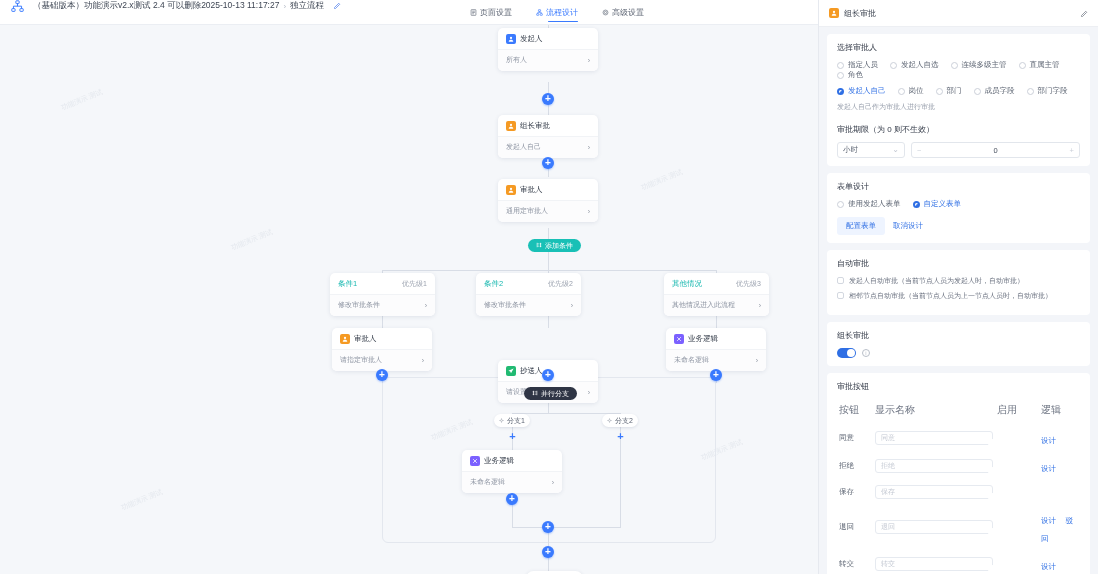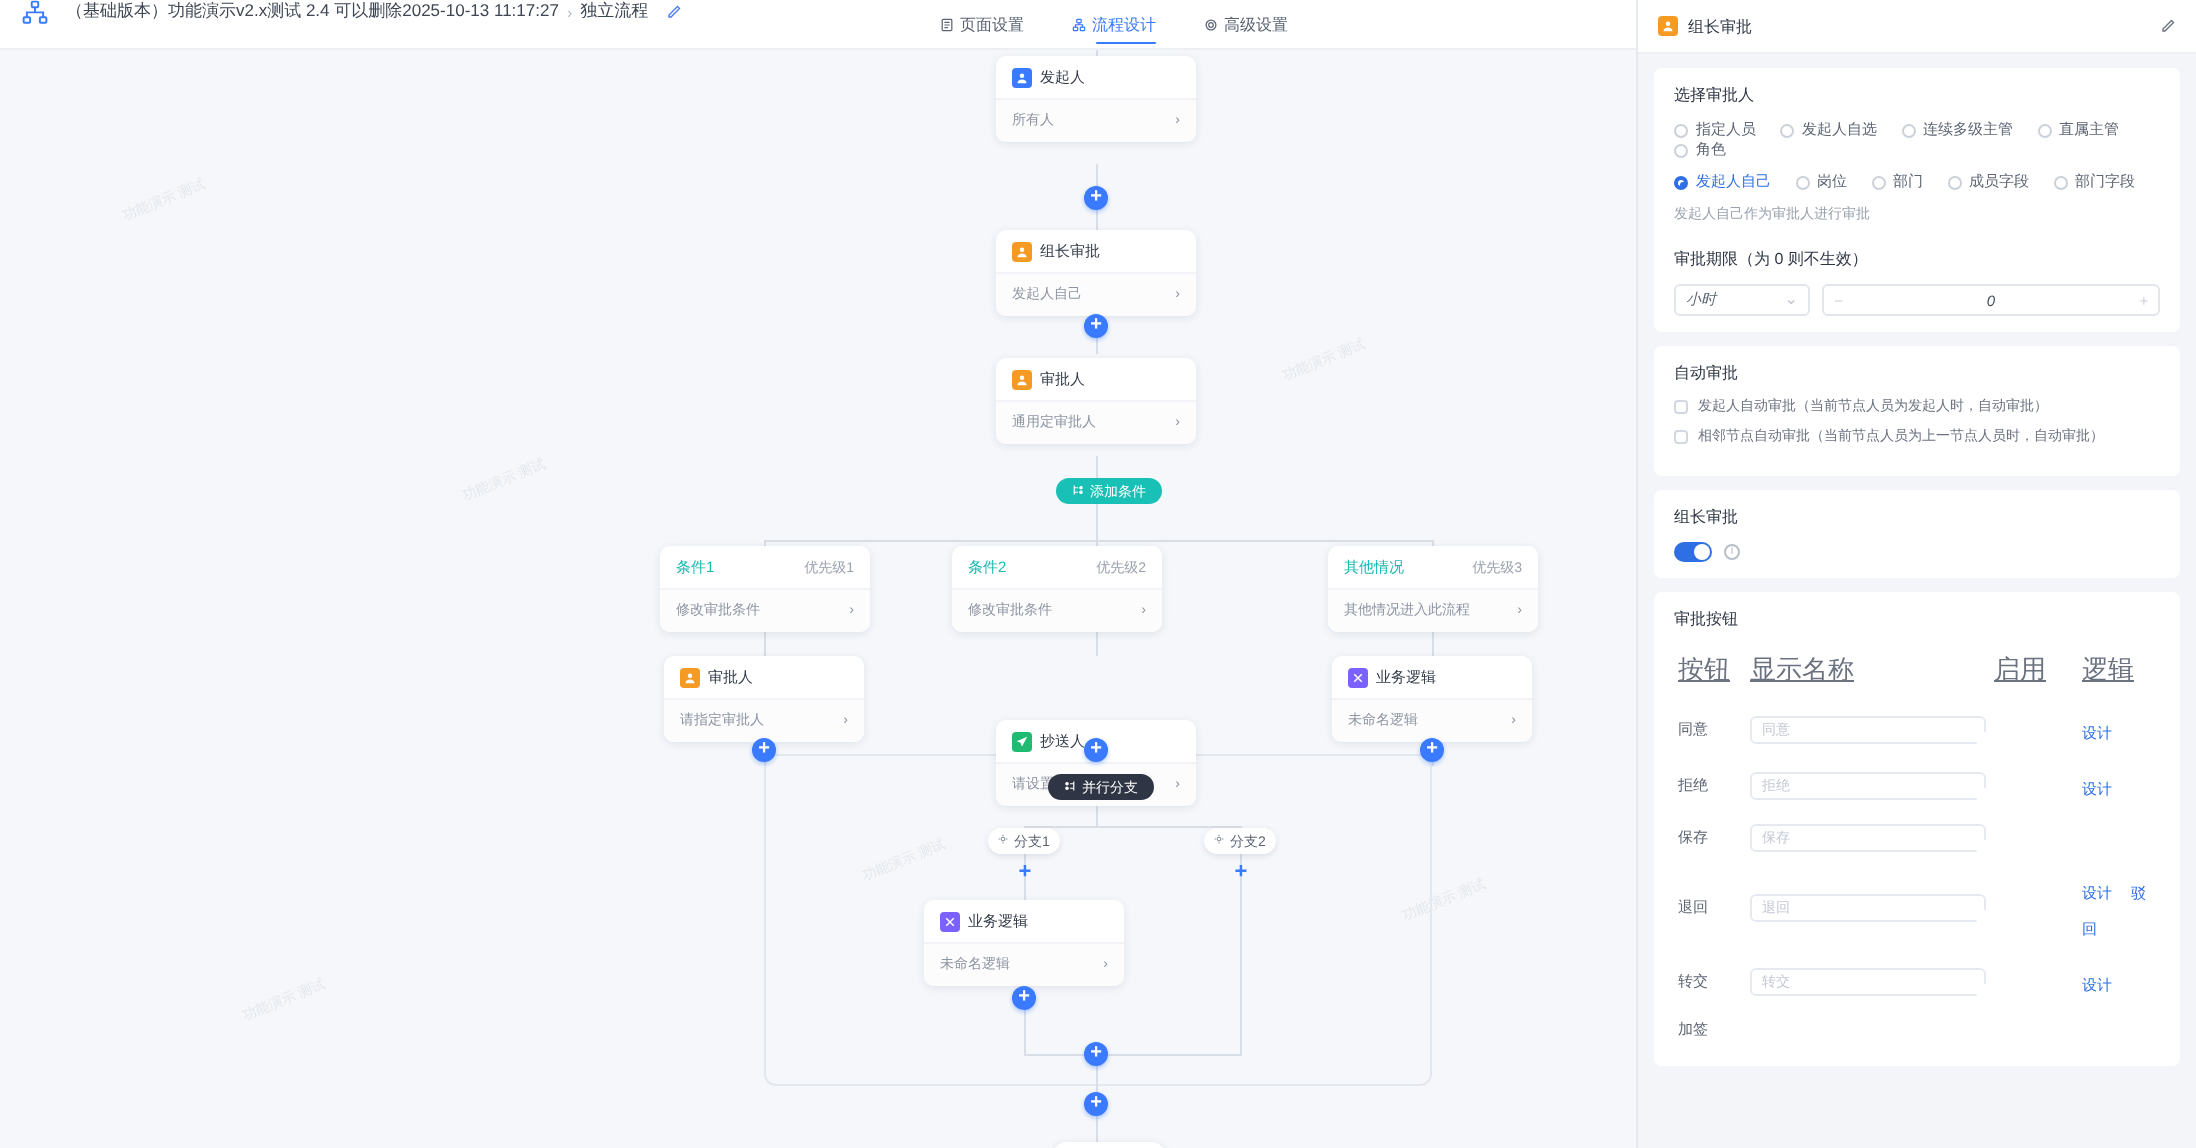--- a/index.html
+++ b/index.html
@@ -121,21 +121,21 @@
   }
   .rd.on .dot { border:2px solid #2f6fe4; background:#fff; }
   .rd.on .dot:after{
     content:""; position:absolute; left:1px; top:1px; width:3px; height:3px;
     border-radius:50%; background:#2f6fe4;
   }
   .rd span { font-size:7.5px; color:#5d6573; }
   .rd.on span { color:#2f6fe4; }
   .hint { font-size:7px; color:#9aa1ae; margin-top:2px; }
 
-  .dl-row { display:flex; gap:6px; align-items:flex-start;font-style:italic; }
+  .dl-row { display:flex; gap:6px; align-items:flex-start; }
   .sel {
     width:68px; height:16px; border:1px solid #e2e6ec; border-radius:3px;
     background:#fff; display:flex; align-items:center; justify-content:space-between;
     padding:0 5px; font-size:7.5px; color:#5d6573;
   }
   .numin {
     flex:1; height:16px; border:1px solid #e2e6ec; border-radius:3px; background:#fff;
     display:flex; align-items:center; justify-content:space-between; padding:0 5px;
     font-size:7.5px; color:#5d6573; position:relative;
   }
@@ -155,23 +155,22 @@
   .cb-row span { font-size:7px; color:#6b7280; line-height:1.35; }
 
   .tg { width:19px; height:10px; border-radius:5px; background:#2f6fe4; position:relative; flex:none; cursor:pointer;}
   .tg:after{ content:""; position:absolute; right:1px; top:1px; width:8px; height:8px;
              border-radius:50%; background:#fff;}
   .info { width:8px;height:8px;border:1px solid #b9bfc9;border-radius:50%;
           font-size:6px;color:#b9bfc9;text-align:center;line-height:7px;}
 
   table.btns { width:100%; border-collapse:collapse; }
   table.btns th {
-    font-size:13px; color:#6b7280; font-weight:normal; text-align:left;
+    font-size:10px; color:#6b7280; font-weight:normal; text-align:left;
     padding:4px 2px 7px 2px;
-    text-decoration:underline;
   }
   table.btns td { padding:5px 2px; vertical-align:middle; }
   .bname { font-size:7.5px; color:#5d6573; }
   .tinput {
     height:14px; border:1px solid #e6eaf0; border-radius:3px; background:#fff;
     display:flex; align-items:center; padding:0 5px; font-size:7px; color:#c3c8d2;
   }
   .lnk { font-size:7.5px; color:#2f6fe4; cursor:pointer; margin-right:5px; }
 </style>
 </head>
@@ -553,20 +552,37 @@
           <span class="chev">⌄</span>
         </div>
         <div class="numin">
           <span class="mn">−</span>
           <span class="mid">0</span>
           <span class="mx">+</span>
         </div>
       </div>
     </div>
 
+    <div class="card">
+      <div class="lbl">表单设计</div>
+      <div class="radio-row">
+        <label class="rd">
+            <span class="dot"></span>
+            <span>使用发起人表单</span>
+          </label>
+        <label class="rd on">
+            <span class="dot"></span>
+            <span>自定义表单</span>
+          </label>
+      </div>
+      <div class="btn-row">
+        <div class="btn-lt">配置表单</div>
+        <div class="btn-tx">取消设计</div>
+      </div>
+    </div>
 
     <div class="card">
       <div class="lbl">自动审批</div>
       <div class="cb-row">
         <span class="cb"></span>
         <span>发起人自动审批（当前节点人员为发起人时，自动审批）</span>
       </div>
       <div class="cb-row">
         <span class="cb"></span>
         <span>相邻节点自动审批（当前节点人员为上一节点人员时，自动审批）</span>

